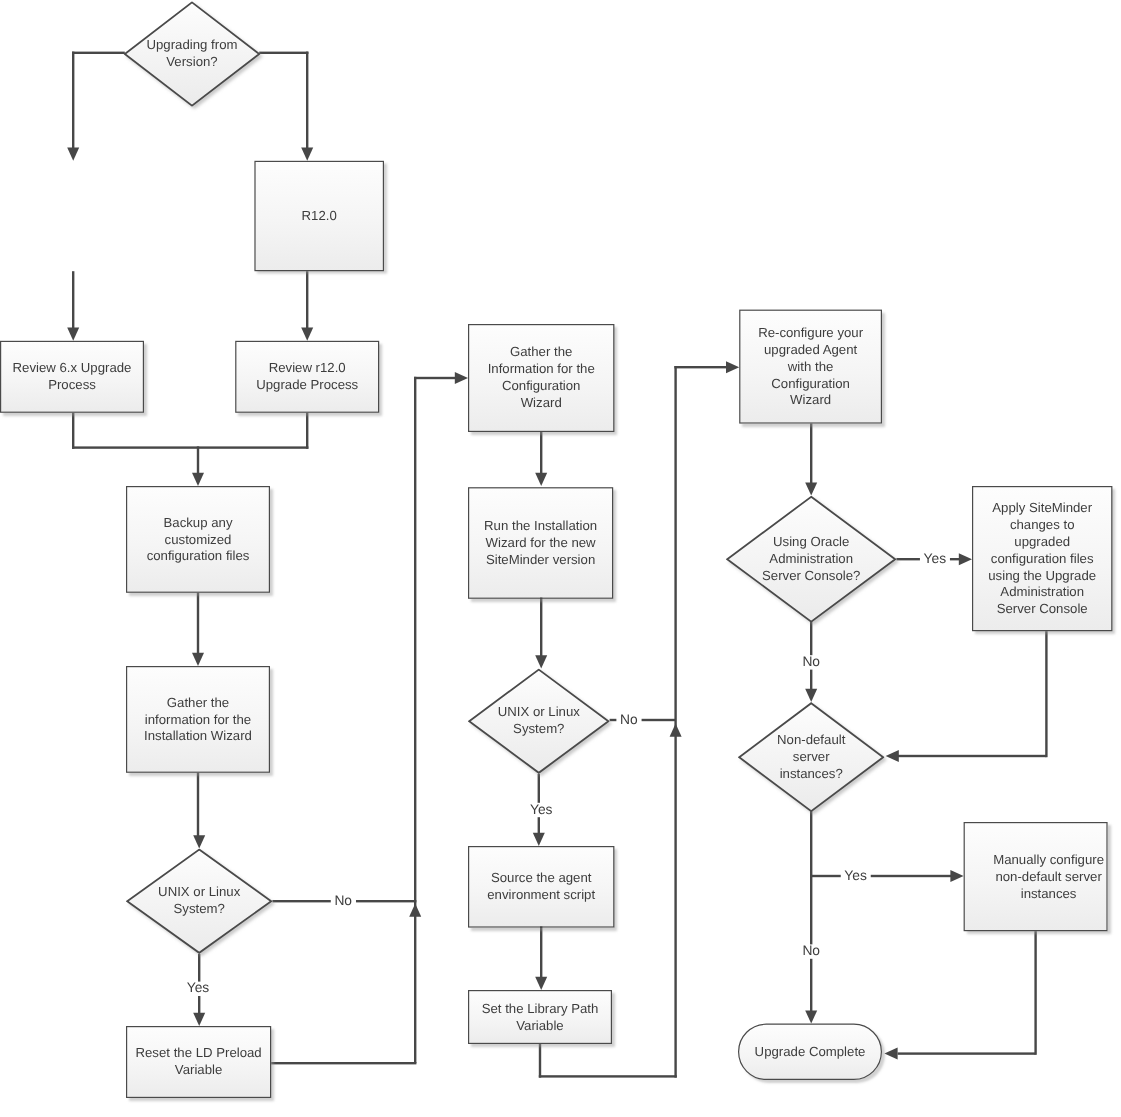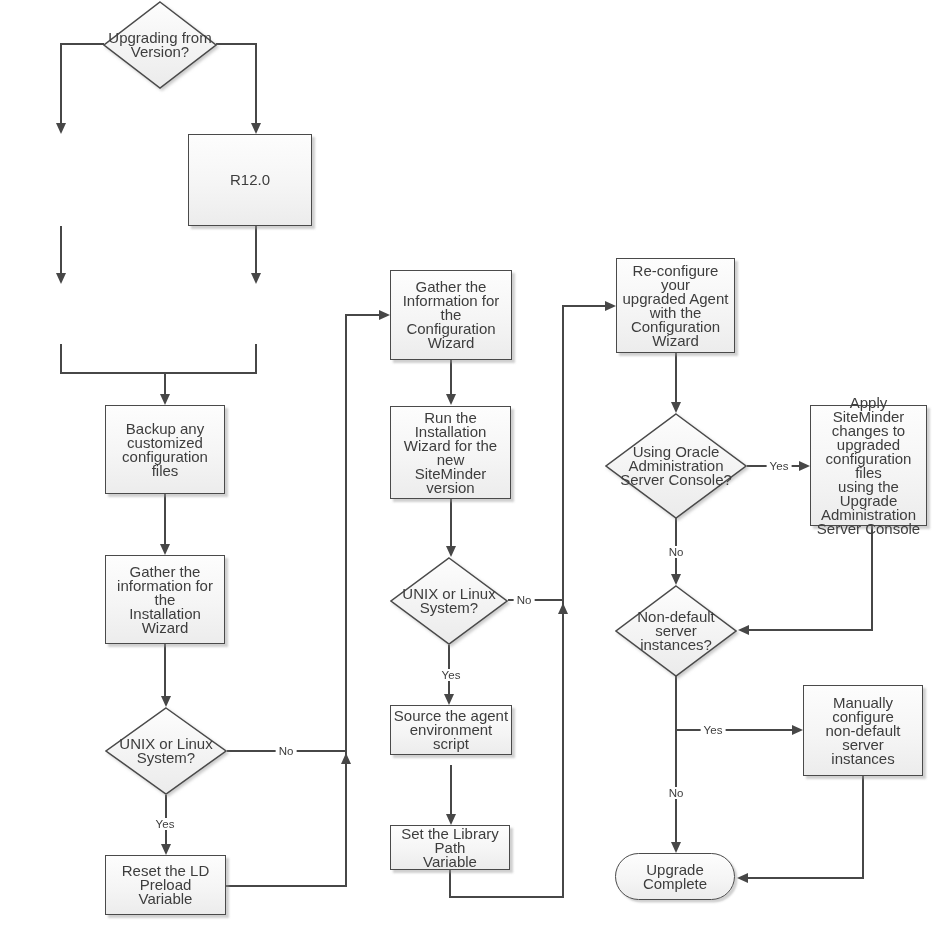--- a/index.html
+++ b/index.html
@@ -6,21 +6,21 @@
   html,body{margin:0;padding:0;background:#fff;}
   .canvas{position:relative;width:934px;height:931px;background:#fff;overflow:hidden;
           font-family:"Liberation Sans",sans-serif;color:#3d3d3d;}
   .node{position:absolute;box-sizing:border-box;display:flex;align-items:center;justify-content:center;text-align:center;}
   .box{background:linear-gradient(180deg,#fdfdfd 0%,#f5f5f5 55%,#ececec 100%);
        border:1.5px solid #4a4a4a;box-shadow:2.5px 2.5px 2px rgba(150,150,150,0.45);}
   .stadium{background:linear-gradient(180deg,#fdfdfd 0%,#f5f5f5 55%,#ececec 100%);
        border:1.5px solid #4a4a4a;border-radius:24px;box-shadow:2.5px 2.5px 2px rgba(150,150,150,0.45);}
   .diamond{background:transparent;}
   .diamond svg{position:absolute;left:0;top:0;filter:drop-shadow(2.5px 2.5px 1.5px rgba(150,150,150,0.5));}
-  .ntext{position:relative;white-space:pre-line;font-size:15px;line-height:14px;padding:2px;z-index:2;}
+  .ntext{position:relative;white-space:pre-line;font-size:11px;line-height:14px;padding:2px;z-index:2;}
   .hl,.vl{position:absolute;background:#474747;}
   .hl{height:2px;}
   .vl{width:2px;}
   .ar{position:absolute;width:0;height:0;}
   .ar-d{border-left:5px solid transparent;border-right:5px solid transparent;border-top:11px solid #474747;}
   .ar-u{border-left:5px solid transparent;border-right:5px solid transparent;border-bottom:11px solid #474747;}
   .ar-r{border-top:5px solid transparent;border-bottom:5px solid transparent;border-left:11px solid #474747;}
   .ar-l{border-top:5px solid transparent;border-bottom:5px solid transparent;border-right:11px solid #474747;}
   .lbl{position:absolute;transform:translate(-50%,-50%);background:#fff;padding:0 3px;font-size:11.5px;z-index:3;}
 </style>
@@ -163,22 +163,30 @@
             <stop offset="1" stop-color="#ebebeb"></stop>
           </linearGradient>
         </defs>
       <polygon points="61,1 121,46 61,91 1,46" fill="url(#g5)" stroke="#4a4a4a" stroke-width="1.5"></polygon>
     </svg>
     <span class="ntext">Non-default
 server
 instances?</span>
   </div>
 
-  <div class="node box" style="left:188px;top:134px;width:124px;height:92px;">
+  <div class="node box" style="left:212px;top:134px;width:108px;height:92px;">
     <span class="ntext">R12.0</span>
+  </div>
+  <div class="node box" style="left:0px;top:284px;width:120px;height:60px;">
+    <span class="ntext">Review 6.x Upgrade
+Process</span>
+  </div>
+  <div class="node box" style="left:196px;top:284px;width:120px;height:60px;">
+    <span class="ntext">Review r12.0
+Upgrade Process</span>
   </div>
   <div class="node box" style="left:105px;top:405px;width:120px;height:89px;">
     <span class="ntext">Backup any
 customized
 configuration files</span>
   </div>
   <div class="node box" style="left:105px;top:555px;width:120px;height:89px;">
     <span class="ntext">Gather the
 information for the
 Installation Wizard</span>
@@ -191,21 +199,21 @@
     <span class="ntext">Gather the
 Information for the
 Configuration
 Wizard</span>
   </div>
   <div class="node box" style="left:390px;top:406px;width:121px;height:93px;">
     <span class="ntext">Run the Installation
 Wizard for the new
 SiteMinder version</span>
   </div>
-  <div class="node box" style="left:390px;top:705px;width:122px;height:50px;">
+  <div class="node box" style="left:390px;top:705px;width:122px;height:68px;">
     <span class="ntext">Source the agent
 environment script</span>
   </div>
   <div class="node box" style="left:390px;top:825px;width:120px;height:45px;">
     <span class="ntext">Set the Library Path
 Variable</span>
   </div>
   <div class="node box" style="left:616px;top:258px;width:119px;height:95px;">
     <span class="ntext">Re-configure your
 upgraded Agent

